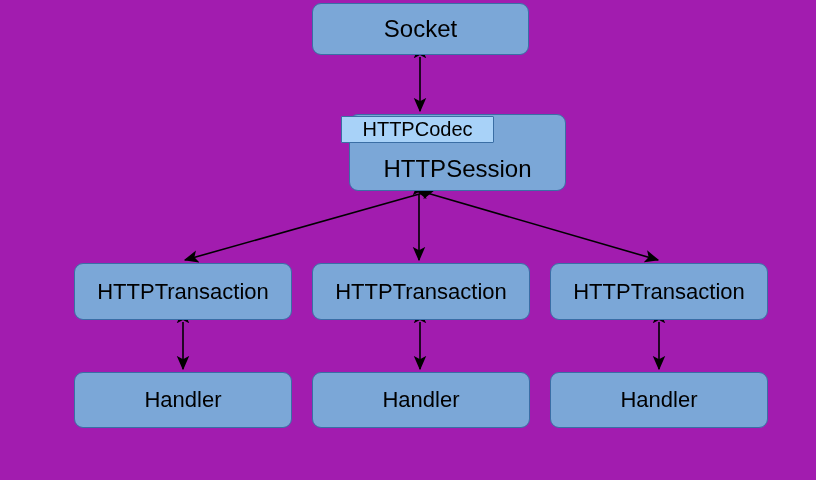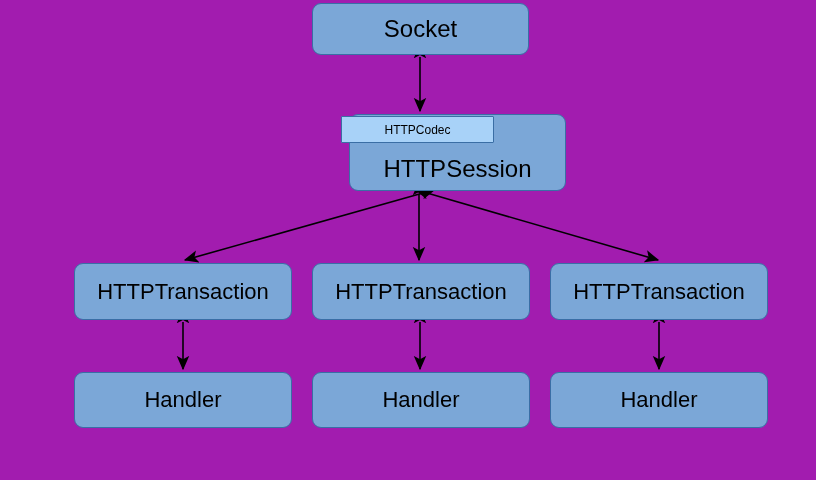--- a/index.html
+++ b/index.html
@@ -63,21 +63,21 @@
     left: 341px;
     top: 116px;
     width: 153px;
     height: 27px;
     background: #a8d2f8;
     border: 1px solid #3a6ea5;
     border-radius: 1px;
     display: flex;
     align-items: center;
     justify-content: center;
-    font-size: 12px;
+    font-size: 20px;
     color: #000000;
     white-space: nowrap;
   }
 </style>
 </head>
 <body>
 
 <div id="canvas">
 
   <svg class="edges" width="816" height="480" viewBox="0 0 816 480">

